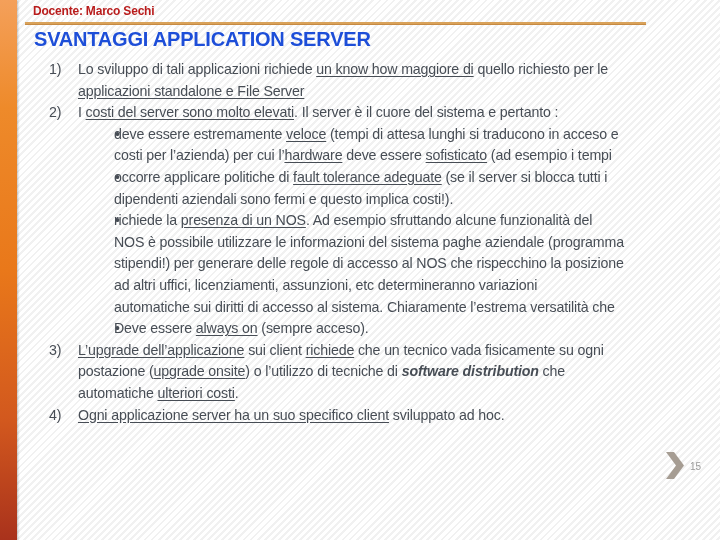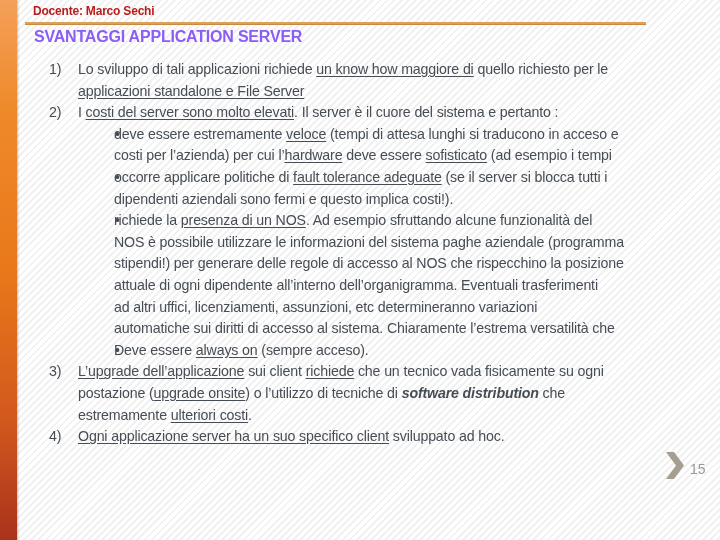--- a/index.html
+++ b/index.html
@@ -20,40 +20,40 @@
       font-size: 12px; font-weight: bold; color: #b91c1c;
       letter-spacing: -0.2px;
     }
     .header-rule {
       position: absolute; left: 25px; top: 22px; width: 621px; height: 2px;
       background: #d9a25a;
       box-shadow: 0 1px 0 #c68a43;
     }
     .slide-title {
       position: absolute; left: 34px; top: 28px;
-      font-size: 16px; font-weight: bold; color: #8b5cf6;
+      font-size: 20px; font-weight: bold; color: #1d4ed8;
       letter-spacing: -0.2px;
     }
     .content {
       position: absolute; left: 34px; top: 59px; width: 684px;
       font-size: 14.2px; line-height: 21.6px; color: #474d55;
       letter-spacing: -0.15px;
     }
     .row { position: relative; white-space: nowrap; }
     .num { position: absolute; left: 15px; }
     .lvl1 { padding-left: 44px; }
     .bul { position: absolute; left: 81px; font-size: 14px; }
     .lvl2 { padding-left: 80px; }
     .u { text-decoration: underline; text-underline-offset: 2px; }
     .b { font-weight: bold; font-style: italic; }
     .chevron {
       position: absolute; left: 666px; top: 452px; width: 18px; height: 27px;
     }
     .page-num {
-      position: absolute; left: 690px; top: 461px; font-size: 14px; color: #9a9a9a;
+      position: absolute; left: 690px; top: 461px; font-size: 10px; color: #9a9a9a;
     }
   </style>
 </head>
 <body>
 
 <div class="side-bar"></div>
 
 <div class="header-label">Docente: Marco Sechi</div>
 <div class="header-rule"></div>
 
@@ -63,26 +63,25 @@
     <div class="row lvl1"><span class="num">1)</span><span>Lo sviluppo di tali applicazioni richiede </span><span class="u">un know how maggiore di</span><span> quello richiesto per le</span></div>
     <div class="row lvl1"><span class="u">applicazioni standalone e File Server</span></div>
     <div class="row lvl1"><span class="num">2)</span><span>I </span><span class="u">costi del server sono molto elevati</span><span>. Il server è il cuore del sistema e pertanto :</span></div>
     <div class="row lvl2"><span class="bul">•</span><span>deve essere estremamente </span><span class="u">veloce</span><span> (tempi di attesa lunghi si traducono in acceso e</span></div>
     <div class="row lvl2"><span>costi per l’azienda) per cui l’</span><span class="u">hardware</span><span> deve essere </span><span class="u">sofisticato</span><span> (ad esempio i tempi</span></div>
     <div class="row lvl2"><span class="bul">•</span><span>occorre applicare politiche di </span><span class="u">fault tolerance adeguate</span><span> (se il server si blocca tutti i</span></div>
     <div class="row lvl2"><span>dipendenti aziendali sono fermi e questo implica costi!).</span></div>
     <div class="row lvl2"><span class="bul">•</span><span>richiede la </span><span class="u">presenza di un NOS</span><span>. Ad esempio sfruttando alcune funzionalità del</span></div>
     <div class="row lvl2"><span>NOS è possibile utilizzare le informazioni del sistema paghe aziendale (programma</span></div>
     <div class="row lvl2"><span>stipendi!) per generare delle regole di accesso al NOS che rispecchino la posizione</span></div>
-    <div class="row lvl2"><span>attuale di ogni dipendente all’interno dell’organigramma. Eventuali trasferimenti</span></div>
     <div class="row lvl2"><span>ad altri uffici, licenziamenti, assunzioni, etc determineranno variazioni</span></div>
     <div class="row lvl2"><span>automatiche sui diritti di accesso al sistema. Chiaramente l’estrema versatilità che</span></div>
     <div class="row lvl2"><span class="bul">•</span><span>Deve essere </span><span class="u">always on</span><span> (sempre acceso).</span></div>
     <div class="row lvl1"><span class="num">3)</span><span class="u">L’upgrade dell’applicazione</span><span>  sui client </span><span class="u">richiede</span><span> che un tecnico vada fisicamente su ogni</span></div>
     <div class="row lvl1"><span>postazione (</span><span class="u">upgrade onsite</span><span>) o l’utilizzo di tecniche di </span><span class="b">software distribution</span><span> che</span></div>
-    <div class="row lvl1"><span>estremamente </span><span class="u">ulteriori costi</span><span>.</span></div>
+    <div class="row lvl1"><span>automatiche </span><span class="u">ulteriori costi</span><span>.</span></div>
     <div class="row lvl1"><span class="num">4)</span><span class="u">Ogni applicazione server ha un suo specifico client</span><span> sviluppato ad hoc.</span></div>
   </div>
 
 <svg class="chevron" viewBox="0 0 18 27">
   <polygon points="0,0 8,0 18,13.5 8,27 0,27 10,13.5" fill="#a69d93"></polygon>
 </svg>
 <div class="page-num">15</div>
 
 </body></html>

